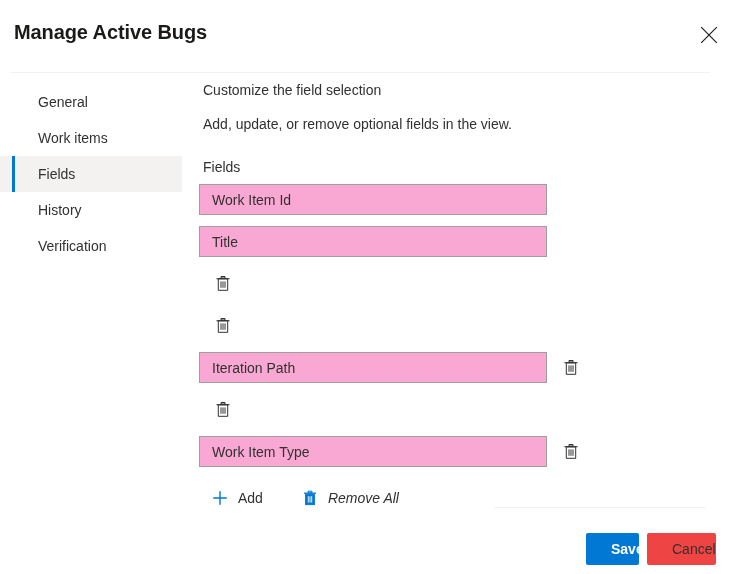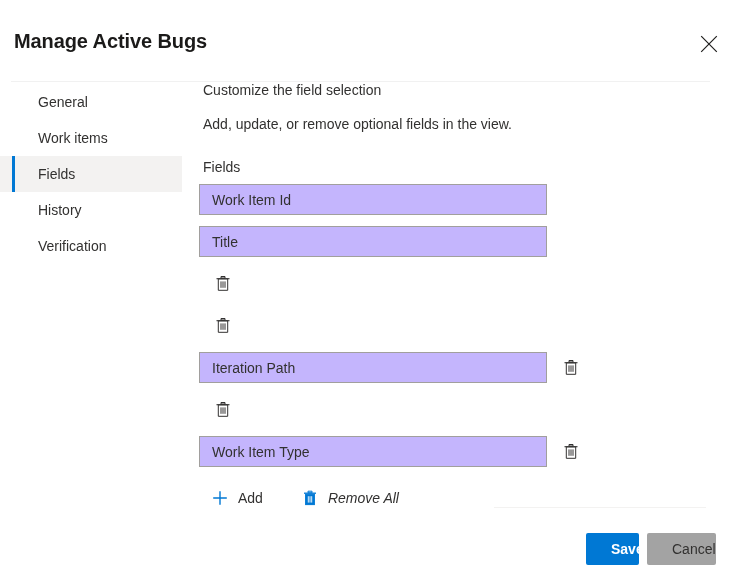--- a/index.html
+++ b/index.html
@@ -13,21 +13,21 @@
     font-family: "Liberation Sans", sans-serif;
     color: #201f1e;
     overflow: hidden;
     position: relative;
     -webkit-font-smoothing: antialiased;
   }
 
   
   .dialog-header {
     position: absolute;
-    left: 0; top: 12px;
+    left: 0; top: 3px;
     width: 624px;
     height: 69px;
   }
   .dialog-title {
     position: absolute;
     left: 14px;
     top: 18px;
     font-size: 20px;
     font-weight: bold;
     letter-spacing: -0.1px;
@@ -120,21 +120,21 @@
     display: flex;
     align-items: center;
     margin-bottom: 11px;
     height: 31px;
   }
   .field-input {
     width: 348px;
     height: 31px;
     box-sizing: border-box;
     border: 1px solid #a19f9d;
-    background: #c4b5fd;
+    background: #f9a8d4;
     font-family: "Liberation Sans", sans-serif;
     font-size: 14px;
     color: #323130;
     padding: 0 8px 0 12px;
     border-radius: 0;
     outline: none;
   }
   .row-delete-button {
     margin-left: 12px;
     width: 24px;
@@ -209,21 +209,21 @@
   }
   .btn-primary {
     left: 586px;
     width: 53px;
     background: #0078d4;
     color: #ffffff;
   }
   .btn-secondary {
     left: 647px;
     width: 69px;
-    background: #a3a3a3;
+    background: #ef4444;
     color: #323130;
     font-weight: normal;
   }
 </style>
 </head>
 <body>
 
 <div class="dialog-header">
   <div class="dialog-title">Manage Active Bugs</div>
   <button class="close-button">

